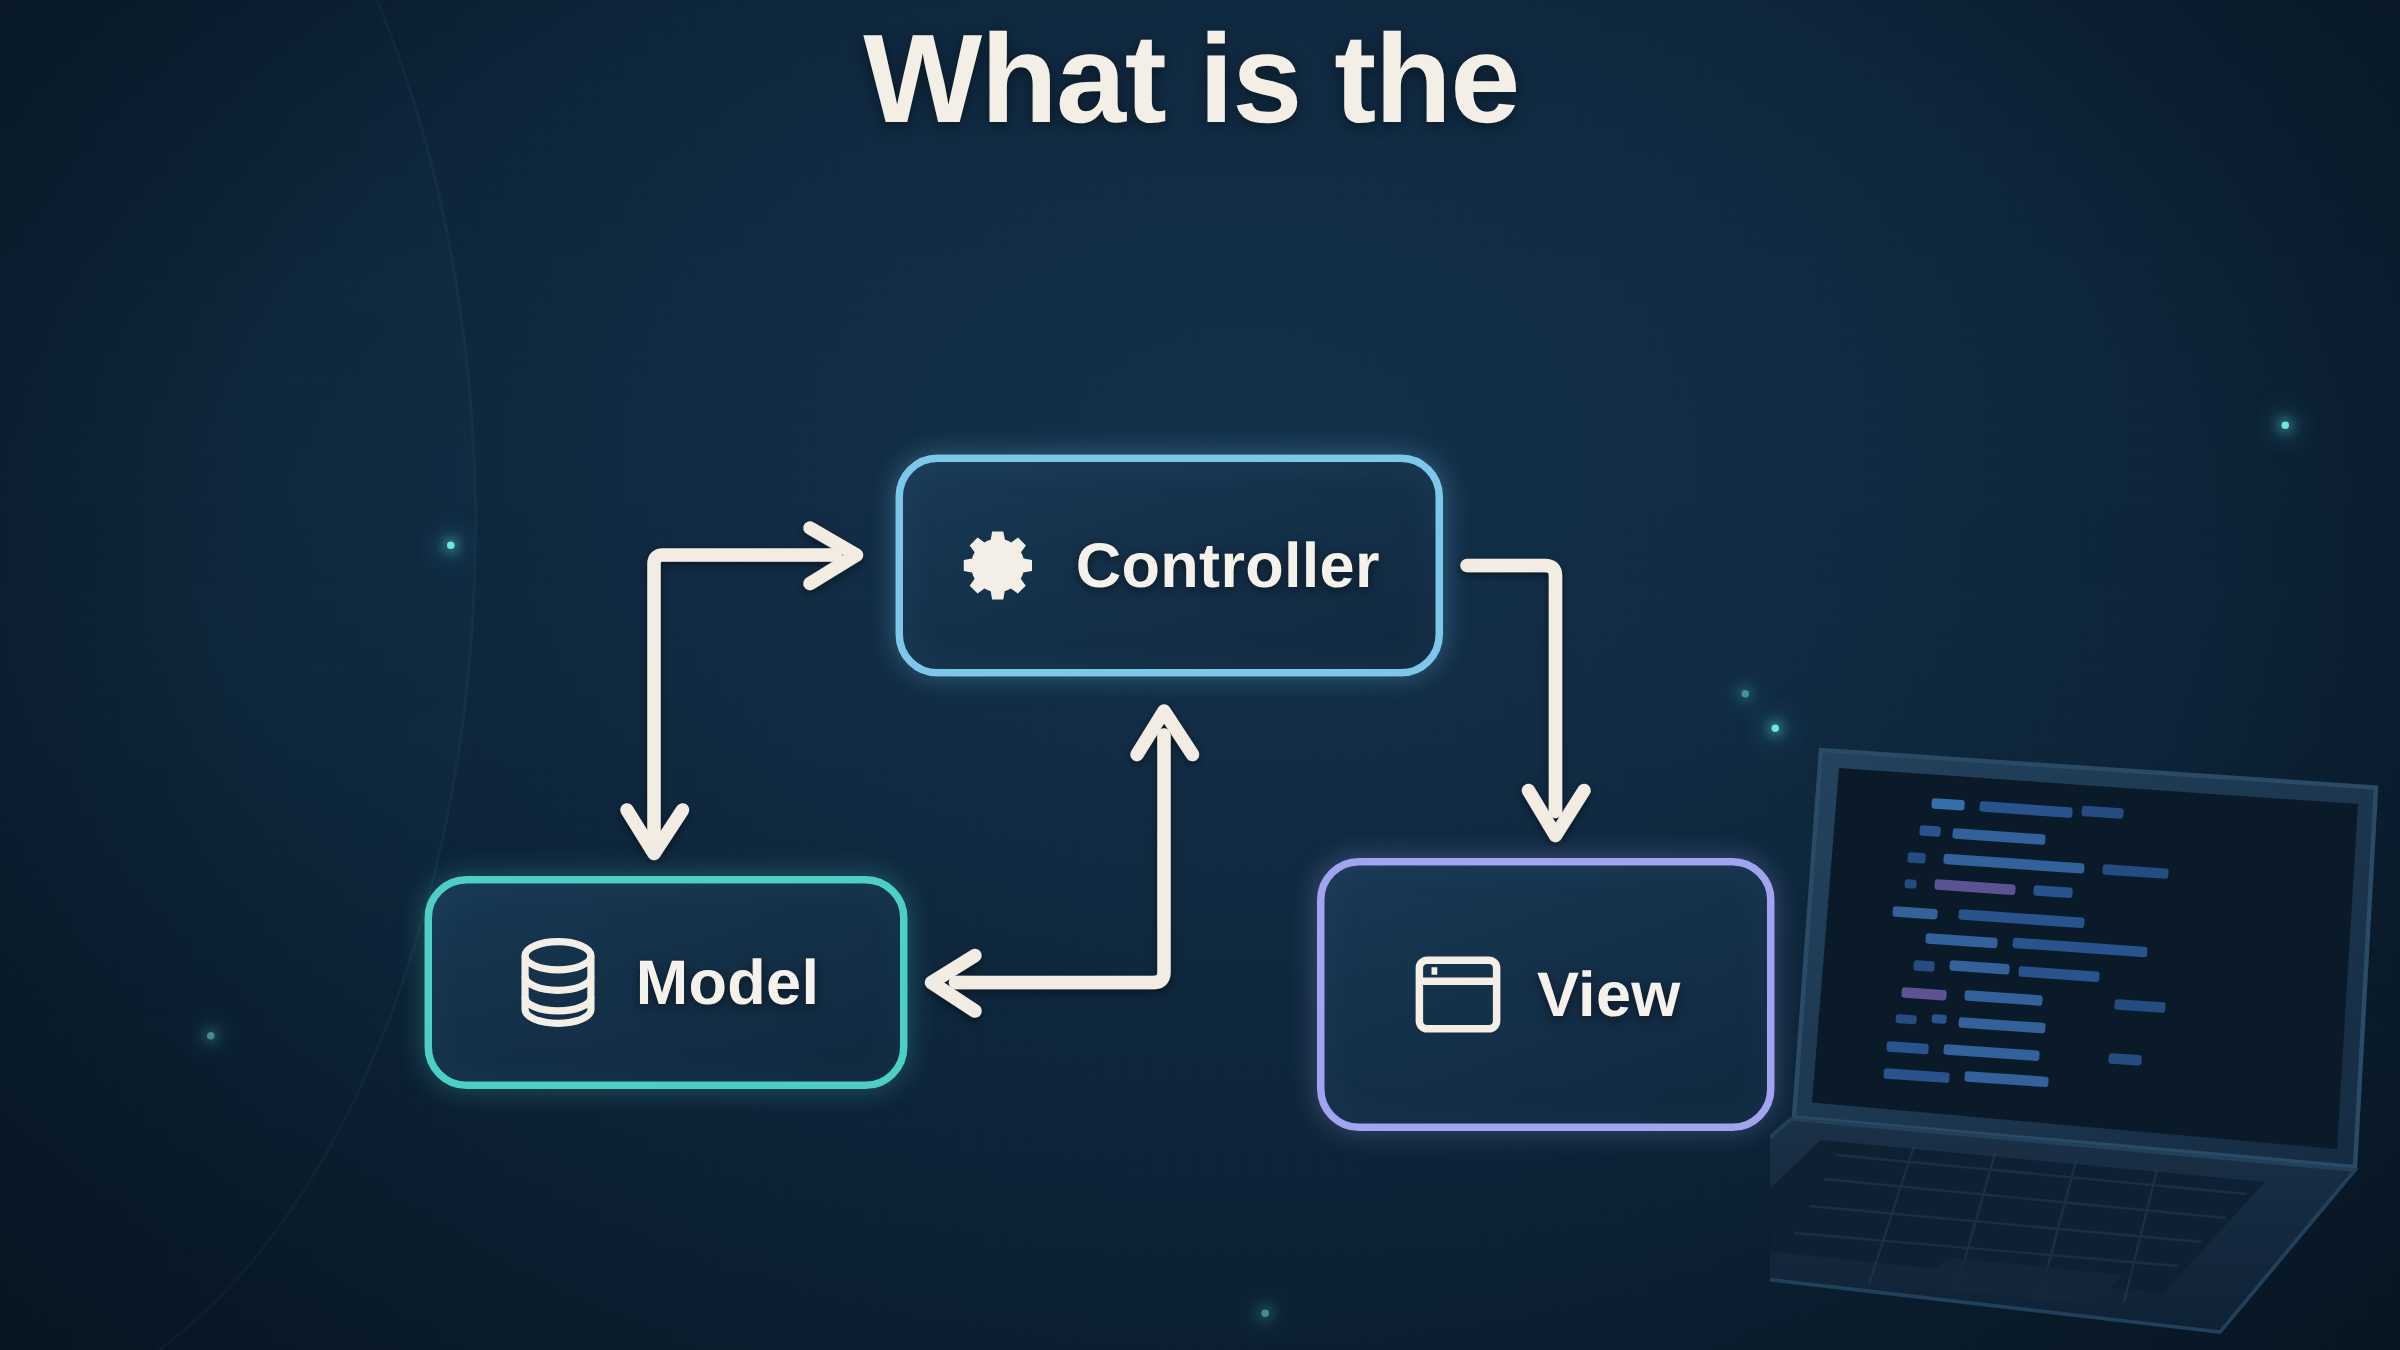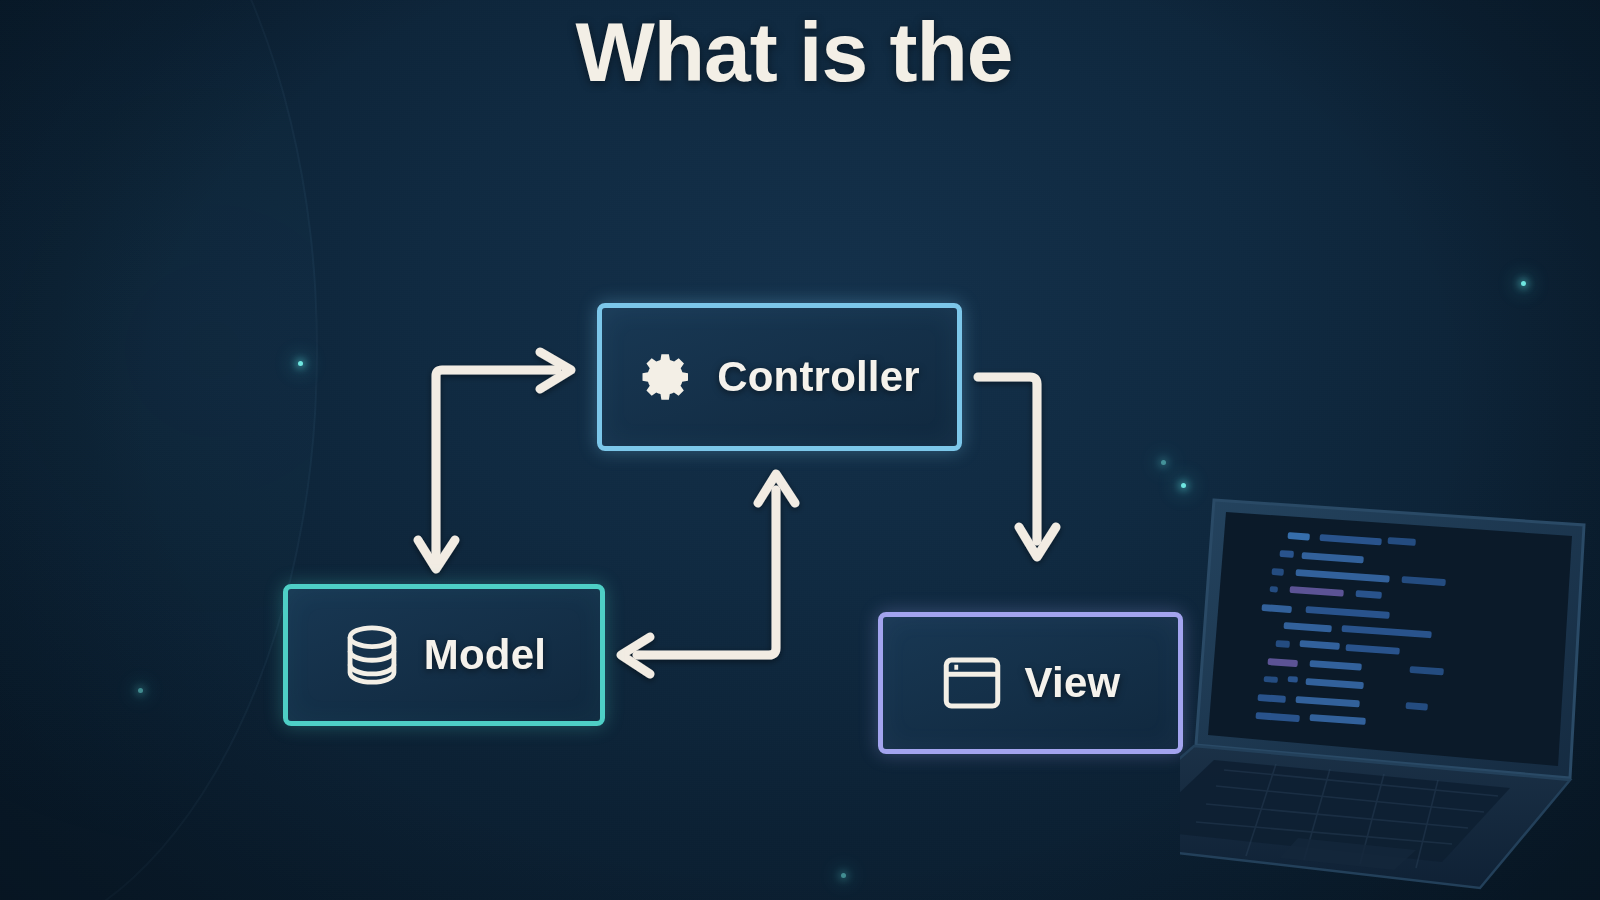--- a/index.html
+++ b/index.html
@@ -52,21 +52,21 @@
     text-shadow:0 2px 10px rgba(0,0,0,.45);
   }
   #title .line1 { display:block; font-size:84px; line-height:96px; padding-top:4px; }
   #title .line2 { display:block; font-size:104px; line-height:116px; letter-spacing:-2px; }
 
   
   #diagram { position:absolute; left:0; top:0; width:1600px; height:900px; }
 
   .node {
     position:absolute;
-    border-radius:8px;
+    border-radius:28px;
     background:linear-gradient(160deg, rgba(25,57,85,.92) 0%, rgba(16,40,62,.95) 100%);
     display:flex; align-items:center; justify-content:center; gap:22px;
   }
   .node .node-label {
     color:#f5f2ec;
     font-size:42px;
     font-weight:600;
     letter-spacing:.2px;
     text-shadow:0 2px 7px rgba(0,0,0,.5);
     white-space:nowrap;
@@ -77,21 +77,21 @@
     left:597px; top:303px; width:365px; height:148px;
     border:5px solid #7cc7ea;
     box-shadow:0 0 18px 1px rgba(124,199,234,.30), inset 0 0 28px rgba(124,199,234,.07);
   }
   #node-model {
     left:283px; top:584px; width:322px; height:142px;
     border:5px solid #4ecfc6;
     box-shadow:0 0 18px 1px rgba(78,207,198,.28), inset 0 0 28px rgba(78,207,198,.06);
   }
   #node-view {
-    left:878px; top:612px; width:305px; height:142px;
+    left:878px; top:572px; width:305px; height:182px;
     border:5px solid #a3a4ef;
     box-shadow:0 0 18px 1px rgba(163,164,239,.28), inset 0 0 28px rgba(163,164,239,.06);
   }
 
   #arrows { position:absolute; left:0; top:0; width:1600px; height:900px; }
 
   
   #laptop { position:absolute; left:1180px; top:470px; width:420px; height:430px; }
 </style>
 </head>

